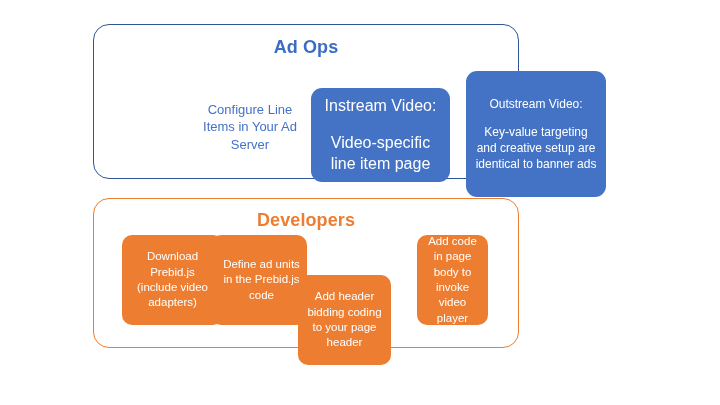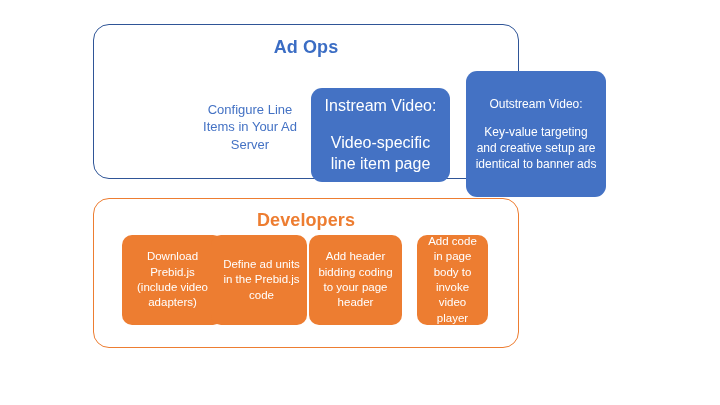--- a/index.html
+++ b/index.html
@@ -130,21 +130,21 @@
   }
 
   
   .node-dev {
     top: 235px;
     height: 90px;
     font-size: 11.5px;
   }
   .node-dev-0 { left: 101px;  width: 101px; margin-left: 21px; }
   .node-dev-1 { left: 211px;  width: 96px; padding-left: 12px;  }
-  .node-dev-2 { left: 309px;  width: 93px;  }
+  .node-dev-2 { left: 298px;  width: 93px; margin-top: 40px;  }
   .node-dev-3 { left: 417px;  width: 71px;  }
 </style>
 </head>
 <body>
 
 <div class="canvas">
 
   <div class="group adops">
     <div class="group-title">Ad Ops</div>
 

